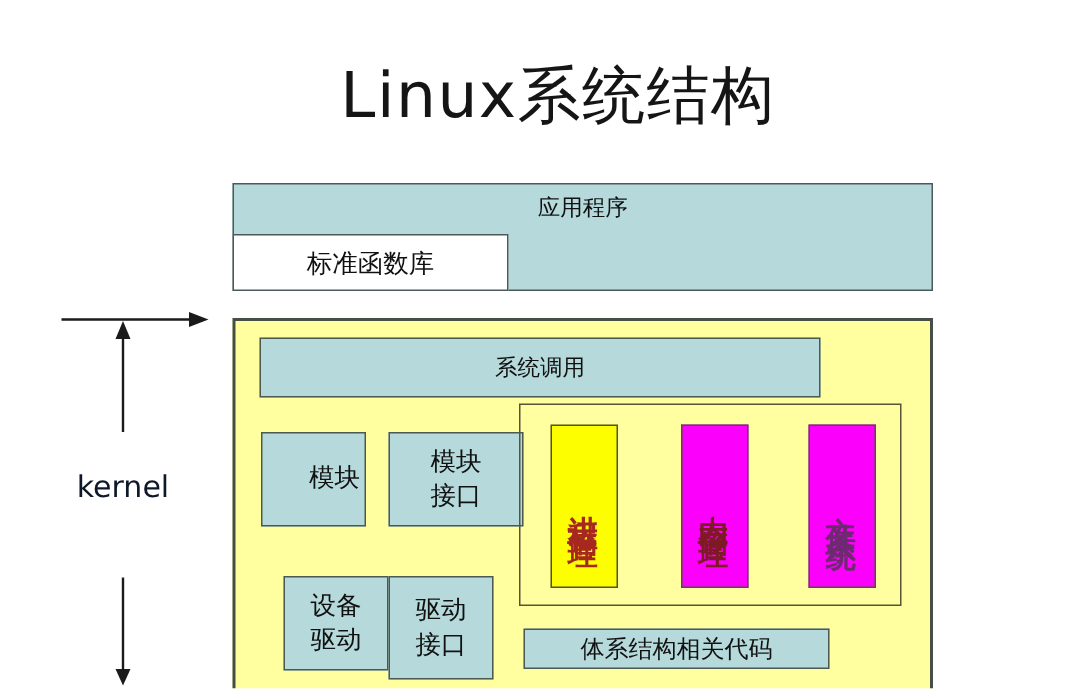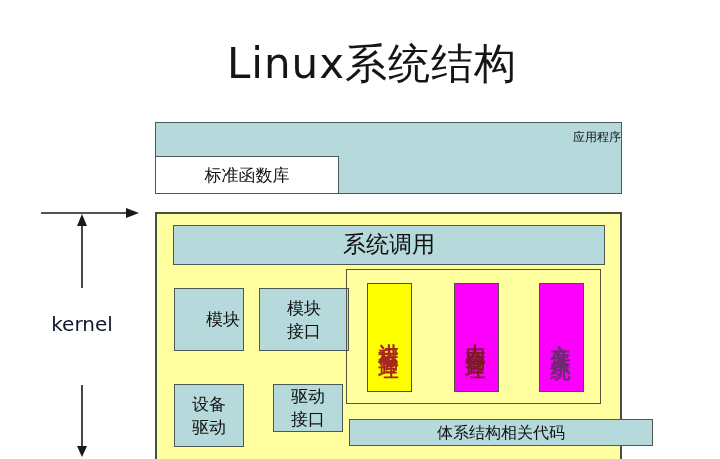--- a/index.html
+++ b/index.html
@@ -28,21 +28,21 @@
   }
 
   
   #app-box {
     left: 155px; top: 122px; width: 467px; height: 72px;
     background: #b6dadc;
     border: 1px solid #4a5a5a;
   }
   #app-label {
     position: absolute; left: 0; top: 6px; width: 100%;
-    text-align: right; font-size: 12px;
+    text-align: center; font-size: 15px;
   }
   #stdlib-box {
     left: 155px; top: 156px; width: 184px; height: 38px;
     background: #ffffff;
     border: 1px solid #4a5a5a;
     display: flex; align-items: center; justify-content: center;
     font-size: 17px;
   }
 
   
@@ -53,25 +53,25 @@
   }
   .cyan-box {
     position: absolute; box-sizing: border-box;
     background: #b6dadc;
     border: 1px solid #4a5a52;
     display: flex; align-items: center; justify-content: center;
     text-align: center;
     font-size: 17px;
     line-height: 1.35;
   }
-  #syscall-box { left: 16px; top: 11px; width: 432px; height: 40px; font-size: 23px; }
+  #syscall-box { left: 16px; top: 11px; width: 374px; height: 40px; font-size: 15px; }
   #module-box     { left: 17px;  top: 74px;  width: 70px; height: 63px; padding-left: 28px; }
   #module-if-box  { left: 102px; top: 74px;  width: 90px; height: 63px; }
-  #device-box     { left: 17px;  top: 170px; width: 70px; height: 63px; }
-  #driver-if-box  { left: 116px; top: 170px; width: 70px; height: 48px; }
+  #device-box     { left: 32px;  top: 170px; width: 70px; height: 63px; }
+  #driver-if-box  { left: 102px; top: 170px; width: 70px; height: 69px; }
   .wrap2 { display: inline-block; width: 2.05em; word-break: break-all; }
 
   #inner-box {
     left: 189px; top: 55px; width: 255px; height: 135px;
     border: 1px solid #55553a;
     background: transparent;
   }
   .pillar {
     position: absolute; box-sizing: border-box;
     border: 1px solid #50503c;
@@ -84,21 +84,21 @@
     letter-spacing: 5px;
     font-weight: bold;
   }
   #proc-box { left: 20px;  top: 13px; width: 45px; height: 109px; background: #fdff00; }
   #mem-box  { left: 107px; top: 13px; width: 45px; height: 109px; background: #fb00fb; }
   #fs-box   { left: 192px; top: 13px; width: 45px; height: 109px; background: #fb00fb; }
   #proc-box .vtext { color: #a6281e; }
   #mem-box  .vtext { color: #7d1a24; }
   #fs-box   .vtext { color: #6e2a70; }
 
-  #arch-box { left: 192px; top: 205px; width: 304px; height: 27px; font-size: 16px; }
+  #arch-box { left: 192px; top: 205px; width: 204px; height: 27px; font-size: 16px; }
 
   
   #kernel-label {
     left: 42px; top: 312px; width: 80px;
     text-align: center;
     font-size: 20px;
     color: #0f172a;
   }
   #arrow-layer { left: 0; top: 0; width: 720px; height: 459px; }
 </style>

